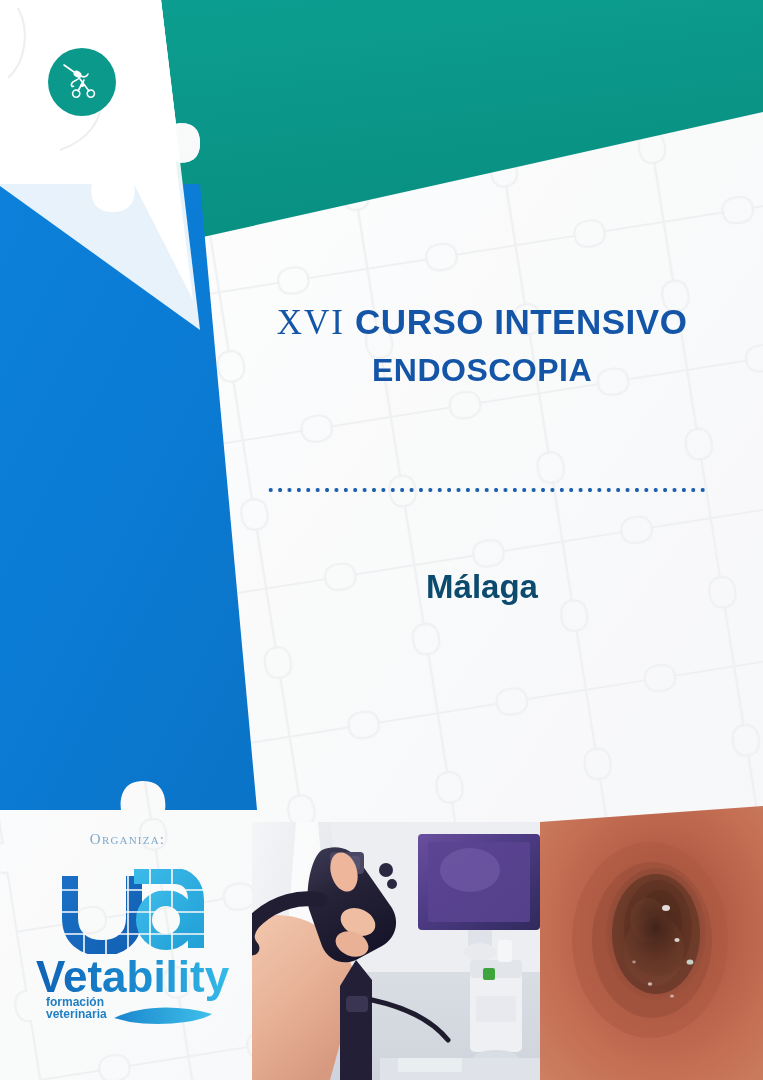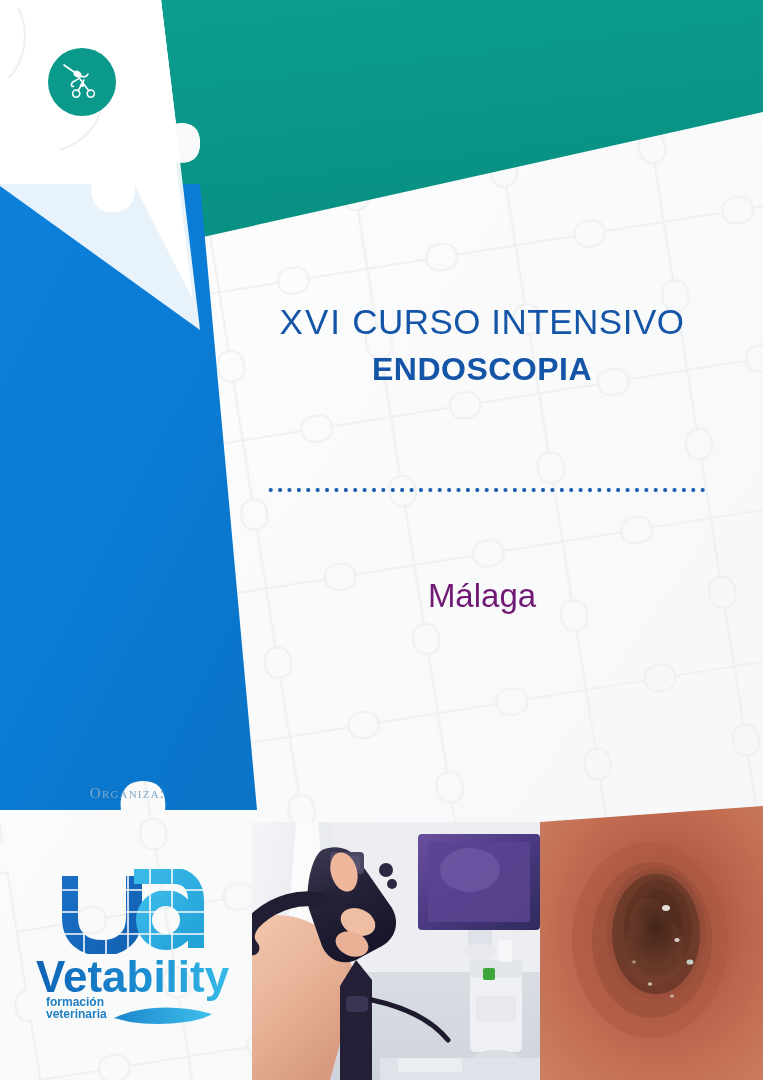--- a/index.html
+++ b/index.html
@@ -54,22 +54,22 @@
     z-index:5;
     text-align:center;
     color:#1455a8;
   }
   .line-1 {
     font-size:35px;
     line-height:43px;
     letter-spacing:0.5px;
     white-space:nowrap;
   }
-  .line-1 .roman { font-weight:400; letter-spacing:2px; }
-  .line-1 .strong { font-weight:400; letter-spacing:0.5px;margin-top:26px; }
+  .line-1 .roman { font-weight:400; letter-spacing:2px;font-family:Liberation Serif, serif; }
+  .line-1 .strong { font-weight:700; letter-spacing:0.5px;margin-top:26px; }
   .line-2 {
     font-size:32px;
     line-height:52px;
     font-weight:700;
     letter-spacing:0.5px;
   }
   .line-3 {
     font-size:44px;
     line-height:52px;
     font-weight:700;
@@ -96,31 +96,31 @@
     z-index:5;
     text-align:center;
     color:#1265b5;
   }
   .date-line {
     font-size:33px;
     line-height:41px;
     font-weight:400;
   }
   .city {
-    margin-top:37px;
+    margin-top:28px;
     font-size:33px;
     line-height:41px;
-    font-weight:400;
-    color:#701a75;
+    font-weight:700;
+    color:#0c4a6e;
   }
 
   
   .organiza {
     position:absolute;
-    left:0; top:785px;
+    left:0; top:831px;
     width:255px;
     text-align:center;
     z-index:6;
     color:#7fa8c9;
     font-size:15px;
     letter-spacing:1.2px;
     font-variant:small-caps;
     font-family:"Liberation Serif", serif;
   }
   .monogram {

